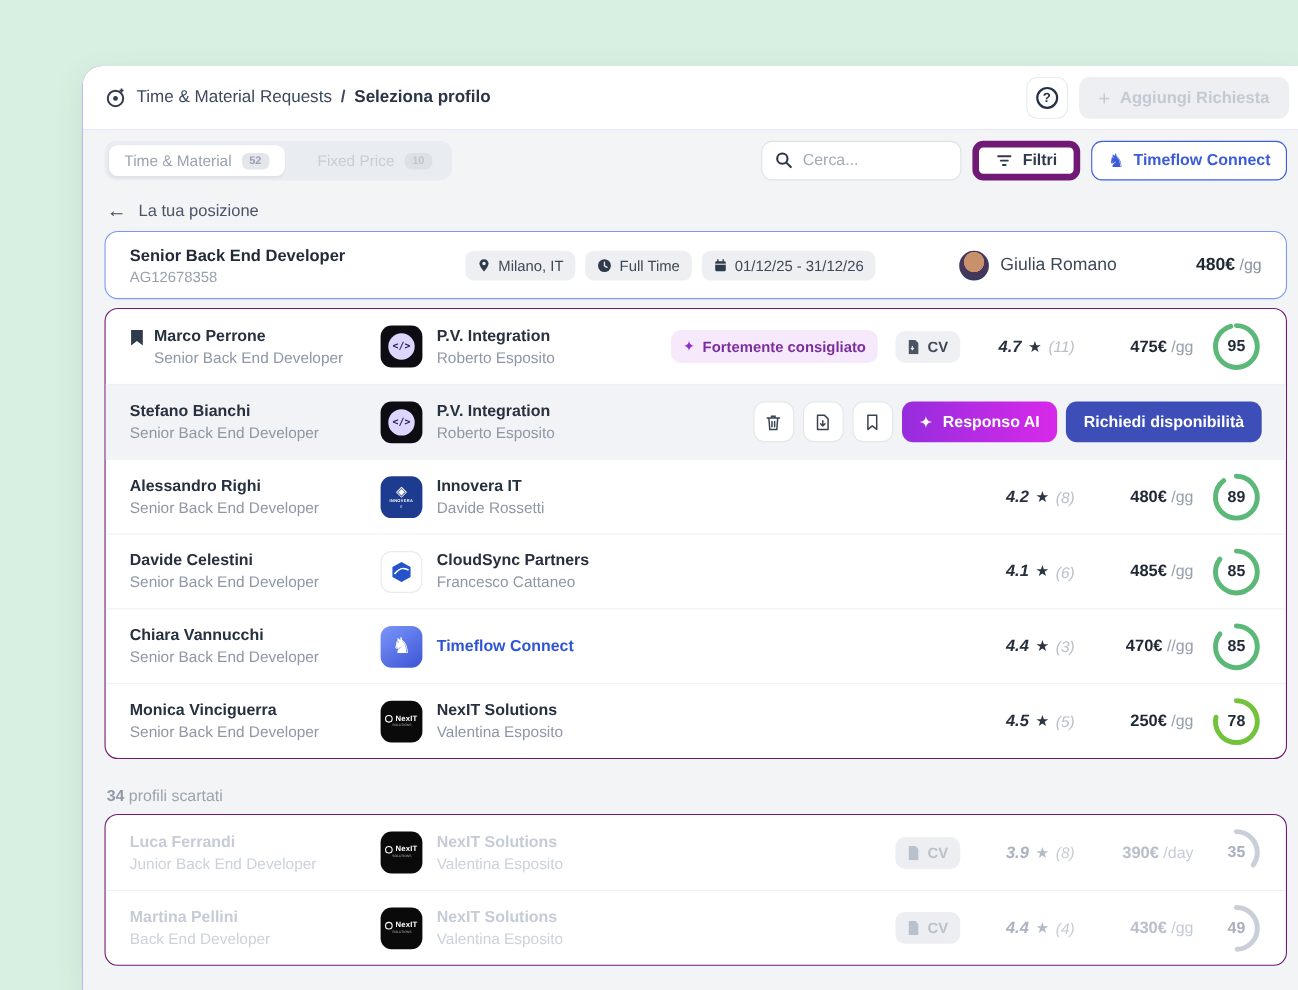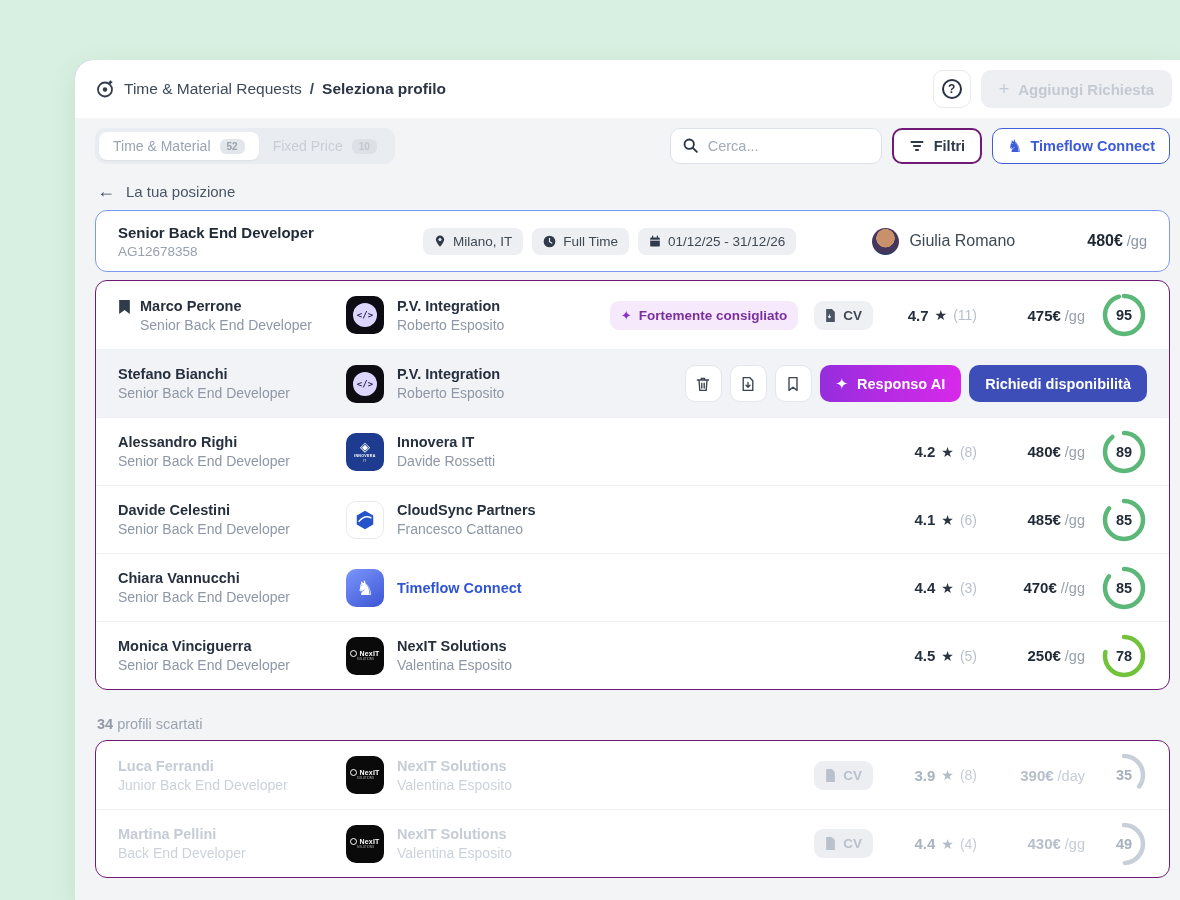--- a/index.html
+++ b/index.html
@@ -21,33 +21,33 @@
   .q-circ { width:20px; height:20px; border:2px solid #273142; border-radius:50%; display:flex; align-items:center;
             justify-content:center; font-size:12px; font-weight:700; color:#273142; }
   .add-btn { height:38px; padding:0 18px; background:#edeff2; border:none; border-radius:10px; display:flex;
              align-items:center; gap:9px; color:#c3cad4; font-size:15px; font-weight:600; cursor:default; }
   .add-btn .plus { font-size:18px; font-weight:400; line-height:1; }
 
   
   .content { flex:1; background:#f3f4f6; padding:10px 10px 0 20px; overflow:hidden; }
 
   .toolbar { display:flex; align-items:center; }
-  .tabs { background:#e9ecf0; border-radius:11px; padding:4px; display:flex; gap:0; }
+  .tabs { background:#e9ecf0; border-radius:11px; padding:4px; display:flex; gap:16px; }
   .tab { display:flex; align-items:center; gap:9px; padding:6px 14px; border-radius:8px; font-size:14px;
          color:#c8ced6; cursor:pointer; }
   .tab.active { background:#fff; color:#9aa3b0; box-shadow:0 1px 2px rgba(30,40,60,.06); }
   .tab .count { background:#dde1e6; color:#c0c7cf; border-radius:6px; padding:2px 7px; font-size:10px; font-weight:600; }
   .tab.active .count { background:#e3e6ea; color:#99a2ad; }
   .toolbar-right { margin-left:auto; display:flex; align-items:center; gap:10px; }
-  .search { position:relative; width:212px; }
+  .search { position:relative; width:182px; }
   .search svg { position:absolute; left:12px; top:9px; color:#2b3442; }
   .search input { width:100%; height:36px; border:1px solid #dde2e8; border-radius:10px; padding:0 10px 0 37px;
                   font-size:14.5px; color:#2f3a4a; background:#fff; outline:none; font-family:inherit; }
   .search input::placeholder { color:#a2abb8; }
-  .btn-white { height:36px; background:#fff; border:2px solid #701a75; border-radius:10px; padding:0 15px;
+  .btn-white { height:36px; background:#fff; border:6px solid #701a75; border-radius:10px; padding:0 15px;
                display:flex; align-items:center; gap:9px; font-size:14.5px; font-weight:600; color:#2f3a4a; cursor:pointer; font-family:inherit; }
   .btn-connect { height:36px; background:#fff; border:1.5px solid #3f5ed8; border-radius:10px; padding:0 14px;
                  display:flex; align-items:center; gap:8px; font-size:14.5px; font-weight:700; color:#3b5bdb; cursor:pointer; font-family:inherit; }
   .btn-connect .knight { font-size:17px; line-height:1; }
 
   .backrow { margin:18px 0 0 2px; display:flex; align-items:center; gap:11px; font-size:15px; color:#4a5568; }
   .backrow .arr { font-size:18px; color:#3d4a5c; cursor:pointer; line-height:1; }
 
   .poscard { margin-top:10px; background:#fff; border:1.5px solid #7d99f5; border-radius:12px; height:62px;
              display:flex; align-items:center; padding:0 22px; }
@@ -94,21 +94,21 @@
   .nx-t { font-size:7px; font-weight:700; letter-spacing:.2px; }
   .nx-sub { font-size:6px; transform:scale(.5); color:#b9b9b9; line-height:5px; }
   .cmp-link { font-size:14.5px; font-weight:700; color:#2f55d4; cursor:pointer; }
 
   .c3 { display:flex; align-items:center; gap:16px; }
   .pill { border-radius:9px; padding:7px 11px; font-size:13.5px; display:flex; align-items:center; gap:7px; }
   .pill.purple { background:#f6e9fb; color:#7b2f9e; font-weight:600; }
   .pill.purple .spark { color:#8b30c9; font-size:13px; }
   .pill.cv { background:#eef0f3; color:#3f4956; font-weight:700; }
   .pill.cv svg { color:#4a5462; }
-  .rating { display:flex; align-items:center; gap:4px; min-width:88px; justify-content:flex-end; font-size:15px; }
+  .rating { display:flex; align-items:center; gap:4px; min-width:88px; justify-content:flex-end; font-size:15px;font-style:italic; }
   .rating b { color:#26303e; font-weight:700; }
   .rating .star { color:#2b3440; font-size:14px; margin:0 2px; }
   .rating .rev { color:#b8c0cb; font-size:14px; }
   .price { display:flex; align-items:baseline; gap:4px; min-width:92px; justify-content:flex-end; }
   .price b { font-size:15px; color:#1f2835; font-weight:700; }
   .price .unit { font-size:14.5px; color:#97a0ad; }
   .ring { position:relative; width:46px; height:46px; flex:0 0 46px; }
   .ring svg { position:absolute; inset:0; }
   .ring-num { position:absolute; inset:0; display:flex; align-items:center; justify-content:center;
               font-size:14.5px; font-weight:700; color:#222b38; }

